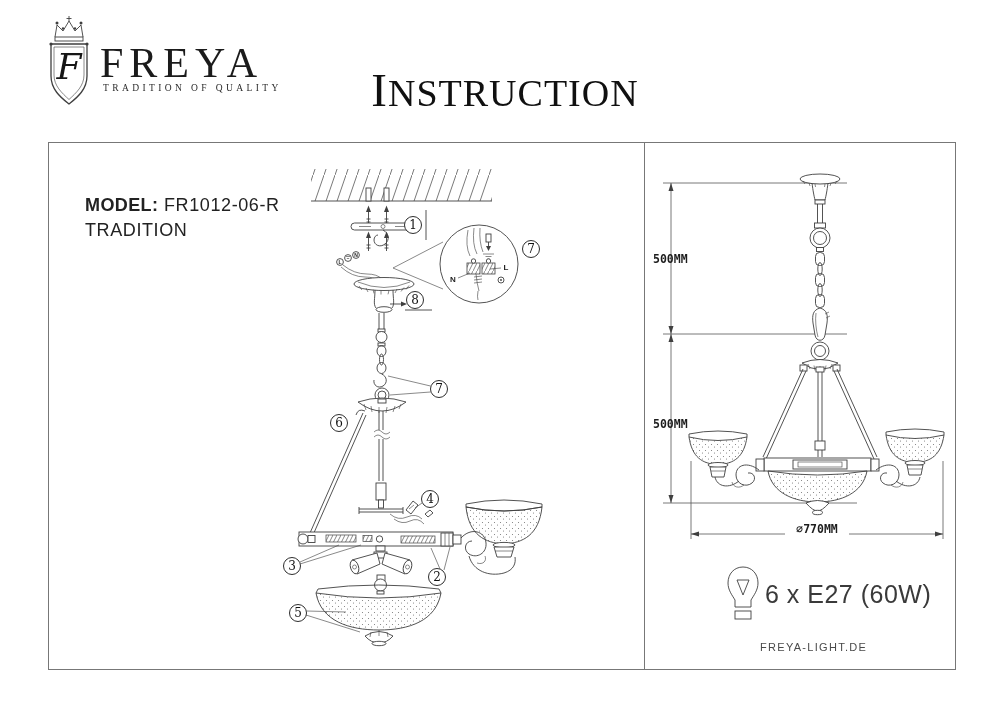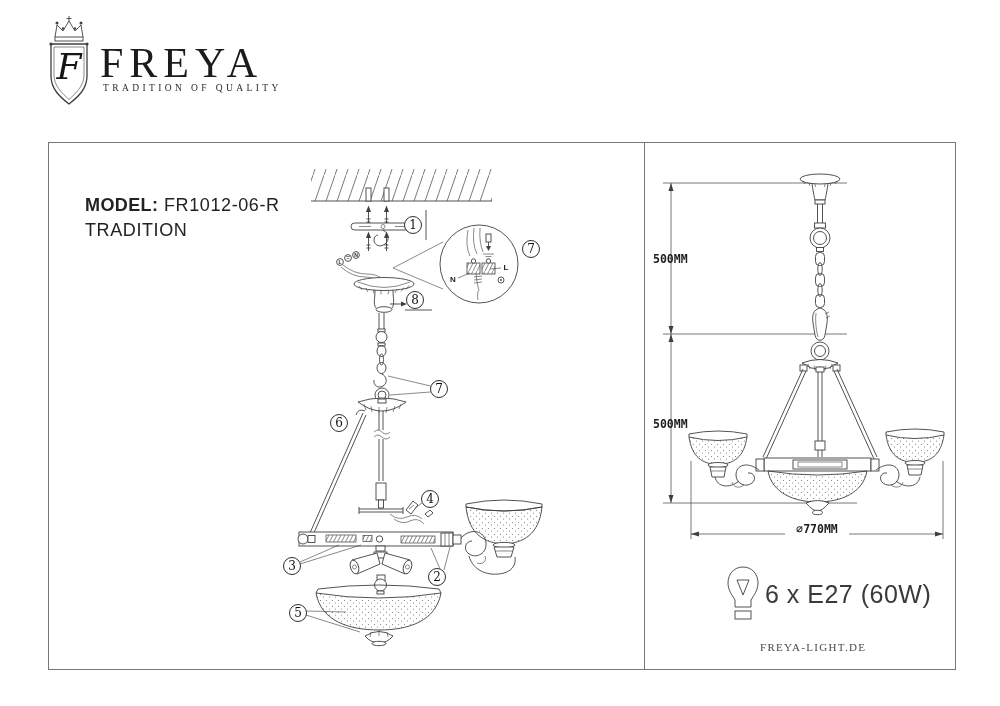--- a/index.html
+++ b/index.html
@@ -15,21 +15,21 @@
          color:#101010;line-height:1.2;}
   .title::first-letter{font-size:47px;}
   
   .frame{position:absolute;left:48px;top:142px;width:906px;height:526px;
          border:1px solid #777;}
   .divider{position:absolute;left:595px;top:0;width:1px;height:100%;background:#777;}
   .model{position:absolute;left:36px;top:50px;font-size:18px;letter-spacing:.6px;
          color:#222;line-height:25px;}
   .model b{letter-spacing:.4px;}
   .spec{position:absolute;left:765px;top:580px;font-size:25px;color:#3a3a3a;letter-spacing:.5px;}
-  .website{position:absolute;left:760px;top:641px;font-family:Liberation Serif, serif;
+  .website{position:absolute;left:760px;top:641px;font-family:Liberation Sans, sans-serif;
            font-size:11px;letter-spacing:1.3px;color:#4a4a4a;}
   
   .s{stroke:#3f3f3f;fill:none;stroke-width:.9;}
   .sf{stroke:#3f3f3f;fill:#fff;stroke-width:.9;}
   .thin{stroke:#4a4a4a;fill:none;stroke-width:.65;}
   .fillink{fill:#3f3f3f;stroke:none;}
   .co{fill:#fff;stroke:#2e2e2e;stroke-width:1;}
   .ct{font:12px "DejaVu Serif",serif;fill:#111;text-anchor:middle;}
   .dim{stroke:#555;stroke-width:.8;fill:none;}
   .dimtxt{font:bold 11.5px "DejaVu Sans Mono","DejaVu Sans",monospace;fill:#1d1d1d;}
@@ -54,20 +54,21 @@
     <g>
       <circle class="fillink" cx="7" cy="28" r="1.6"></circle>
         <circle class="fillink" cx="43" cy="28" r="1.6"></circle>
       <path class="s" style="stroke-width:1.3" d="M7,28 L43,28 L43,60 C43,73 34,81 25,88 C16,81 7,73 7,60 Z"></path>
       <path class="thin" d="M10,31 L40,31 L40,59 C40,70 32,77 25,83.5 C18,77 10,70 10,59 Z"></path>
       <text x="25" y="63" text-anchor="middle" style="font:italic 36px 'DejaVu Serif',serif;fill:#161616;">F</text>
     </g>
   </svg>
   <div class="brand">FREYA</div>
   <div class="tagline">TRADITION OF QUALITY</div>
+  <h1 class="title" style="margin:0;font-weight:normal">INSTRUCTION</h1>
 
   <div class="frame">
     <div class="divider"></div>
 
     <div class="model">
       <b>MODEL:</b>
       <span>FR1012-06-R</span><br>
       <span>TRADITION</span>
     </div>
 

